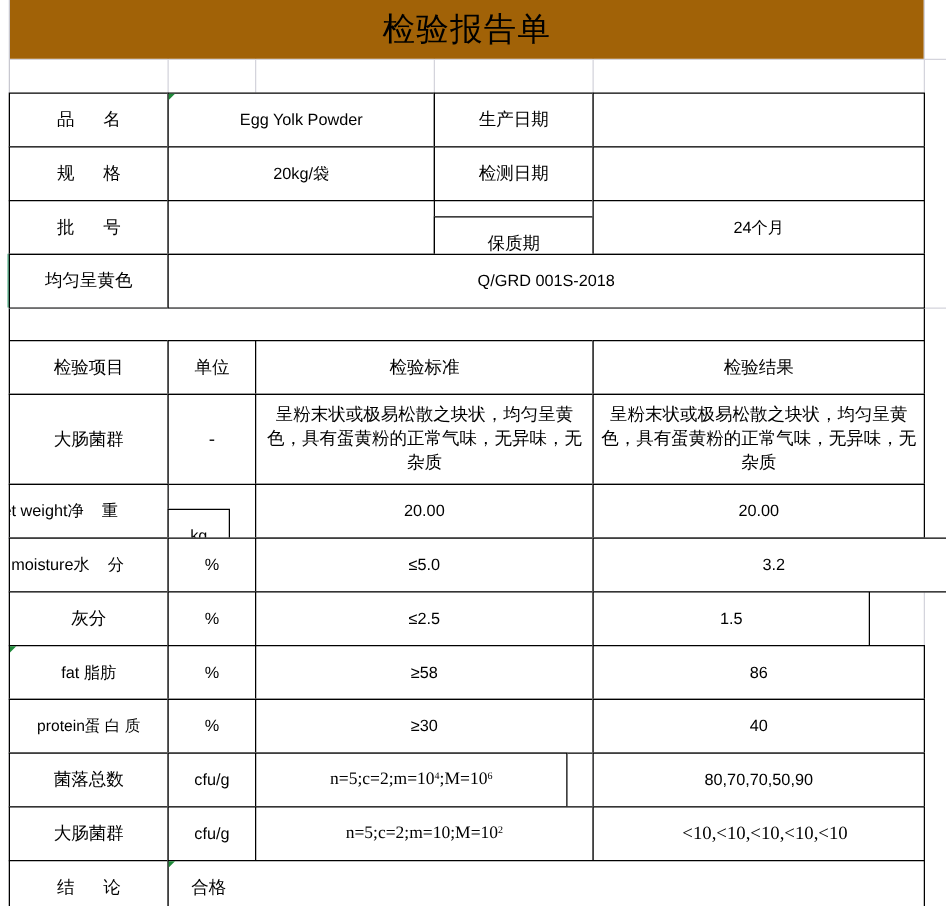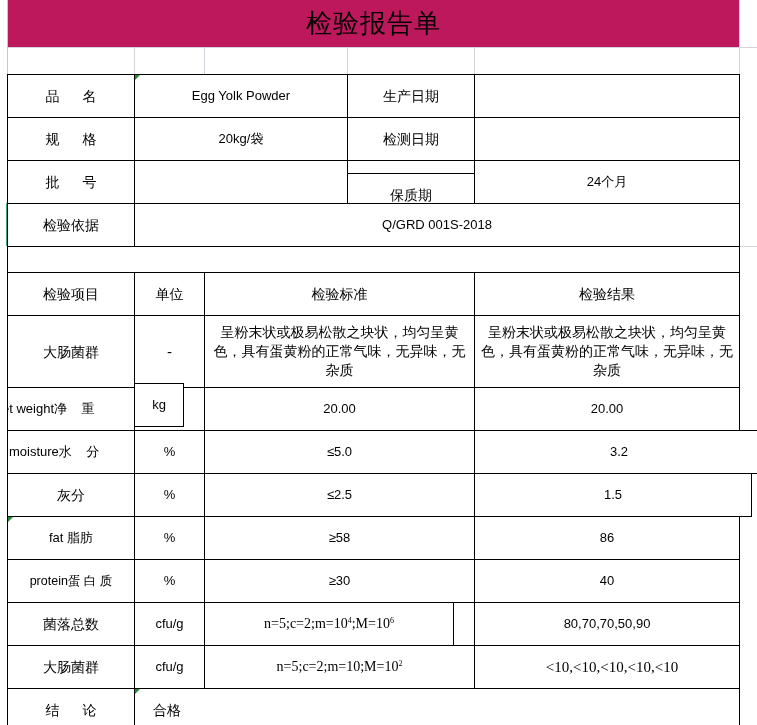--- a/index.html
+++ b/index.html
@@ -31,21 +31,21 @@
 <div class="gridv" style="left:347px"></div>
 <div class="gridv" style="left:474px"></div>
 <div class="gridv" style="left:739px"></div>
 <div class="gridh" style="top:47px"></div>
 <div class="gridh" style="top:246px"></div>
 
 <div class="leftbar">
     <div class="sel"></div>
   </div>
 
-<div class="title" style="background:#be185d;">检验报告单</div>
+<div class="title" style="background:#a16207;">检验报告单</div>
 <div class="gridv" style="left:739px;top:0;height:47px"></div>
 
 <div class="cell b spaced" style="left:7px;top:74px;width:128px;height:44px">
   <span>品</span>
     <span>名</span>
 </div>
 <div class="cell b mono" style="left:134px;top:74px;width:214px;height:44px">Egg Yolk Powder</div>
 <div class="cell b" style="left:347px;top:74px;width:128px;height:44px">生产日期</div>
 <div class="cell b" style="left:474px;top:74px;width:266px;height:44px"></div>
 <div class="green-tri" style="left:135px;top:75px"></div>
@@ -59,53 +59,53 @@
 <div class="cell b" style="left:474px;top:117px;width:266px;height:44px"></div>
 
 <div class="cell b spaced" style="left:7px;top:160px;width:128px;height:44px">
   <span>批</span>
     <span>号</span>
 </div>
 <div class="cell b mono" style="left:134px;top:160px;width:214px;height:44px"></div>
 <div class="cell b" style="left:347px;top:173px;width:128px;height:44px">保质期</div>
 <div class="cell b mono" style="left:474px;top:160px;width:266px;height:44px">24个月</div>
 
-<div class="cell b" style="left:7px;top:203px;width:128px;height:44px">检验依据</div>
+<div class="cell b" style="left:7px;top:203px;width:128px;height:44px">均匀呈黄色</div>
 <div class="cell b mono" style="left:134px;top:203px;width:606px;height:44px">Q/GRD 001S-2018</div>
 
 <div class="cell" style="left:7px;top:247px;width:733px;height:25px;border-left:1px solid #000;border-right:1px solid #000;box-sizing:border-box;"></div>
 
 <div class="cell b" style="left:7px;top:272px;width:128px;height:44px">检验项目</div>
 <div class="cell b" style="left:134px;top:272px;width:71px;height:44px">单位</div>
 <div class="cell b" style="left:204px;top:272px;width:271px;height:44px">检验标准</div>
 <div class="cell b" style="left:474px;top:272px;width:266px;height:44px">检验结果</div>
 
 <div class="cell b" style="left:7px;top:315px;width:128px;height:73px">大肠菌群</div>
 <div class="cell b" style="left:134px;top:315px;width:71px;height:73px">-</div>
 <div class="cell b wrap" style="left:204px;top:315px;width:271px;height:73px">呈粉末状或极易松散之块状，均匀呈黄色，具有蛋黄粉的正常气味，无异味，无杂质</div>
 <div class="cell b wrap" style="left:474px;top:315px;width:266px;height:73px">呈粉末状或极易松散之块状，均匀呈黄色，具有蛋黄粉的正常气味，无异味，无杂质</div>
 
 <div class="cell b clip mono" style="left:7px;top:387px;width:128px;height:44px;padding-left:0;">
     <span style="margin-left:-6px;white-space:pre">et weight净    重</span>
   </div>
-<div class="cell b mono" style="left:134px;top:383px;width:50px;height:44px">kg</div>
+<div class="cell b mono" style="left:134px;top:407px;width:50px;height:44px">kg</div>
 <div class="cell b mono" style="left:204px;top:387px;width:271px;height:44px">20.00</div>
 <div class="cell b mono" style="left:474px;top:387px;width:266px;height:44px">20.00</div>
 
 <div class="cell b clip mono" style="left:7px;top:430px;width:128px;height:44px;padding-left:1px;">
     <span style="white-space:pre">moisture水    分</span>
   </div>
 <div class="cell b mono" style="left:134px;top:430px;width:71px;height:44px">%</div>
 <div class="cell b mono" style="left:204px;top:430px;width:271px;height:44px">≤5.0</div>
 <div class="cell b mono" style="left:474px;top:430px;width:290px;height:44px">3.2</div>
 
 <div class="cell b" style="left:7px;top:473px;width:128px;height:44px">灰分</div>
 <div class="cell b mono" style="left:134px;top:473px;width:71px;height:44px">%</div>
 <div class="cell b mono" style="left:204px;top:473px;width:271px;height:44px">≤2.5</div>
-<div class="cell b mono" style="left:474px;top:473px;width:278px;height:44px">1.5</div>
+<div class="cell b mono" style="left:474px;top:473px;width:222px;height:44px">1.5</div>
 
 <div class="cell b mono" style="left:7px;top:516px;width:128px;height:44px">fat 脂肪</div>
 <div class="green-tri" style="left:8px;top:517px"></div>
 <div class="cell b mono" style="left:134px;top:516px;width:71px;height:44px">%</div>
 <div class="cell b mono" style="left:204px;top:516px;width:271px;height:44px">≥58</div>
 <div class="cell b mono" style="left:474px;top:516px;width:266px;height:44px">86</div>
 
 <div class="cell b mono" style="left:7px;top:559px;width:128px;height:44px;font-size:12.5px;">protein蛋 白 质</div>
 <div class="cell b mono" style="left:134px;top:559px;width:71px;height:44px">%</div>
 <div class="cell b mono" style="left:204px;top:559px;width:271px;height:44px">≥30</div>

